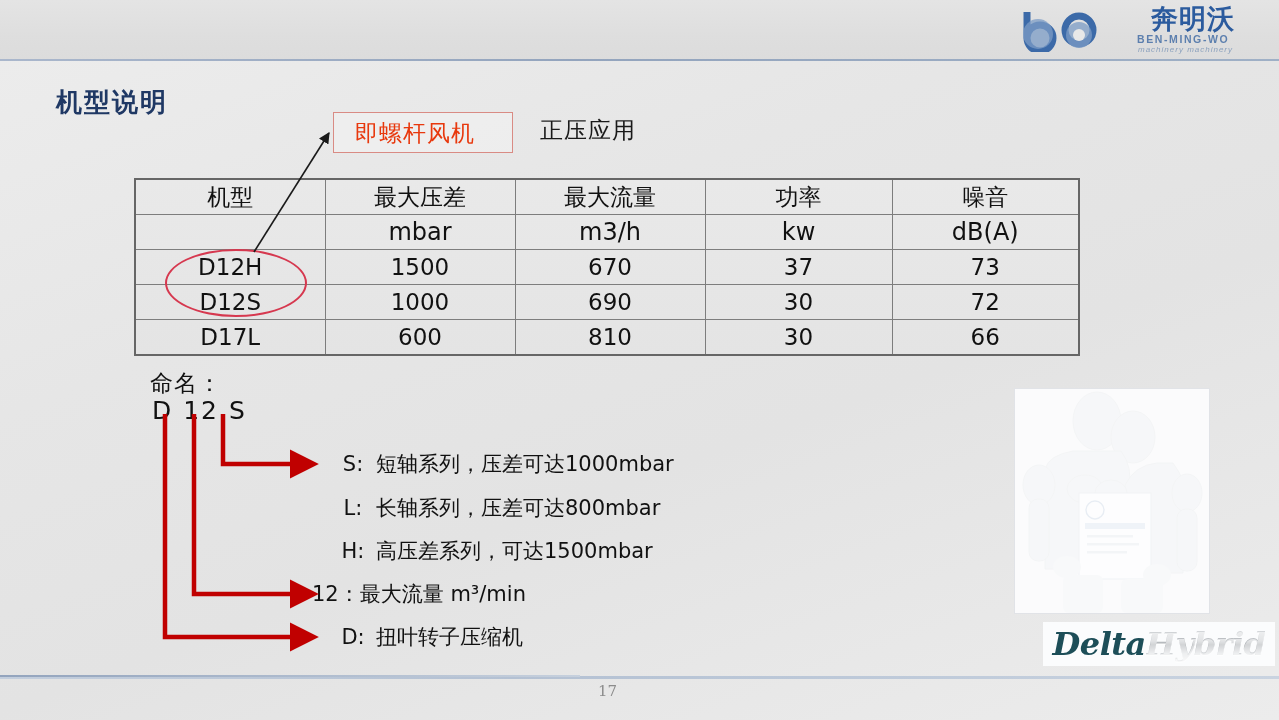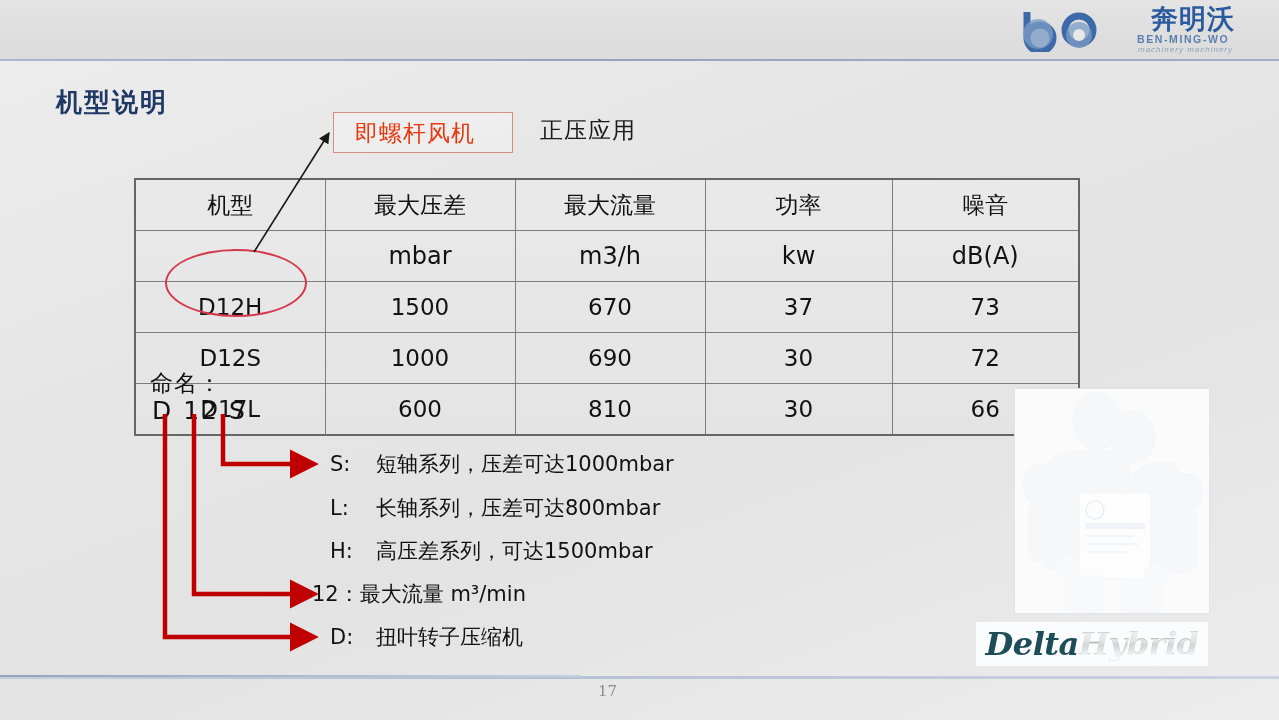--- a/index.html
+++ b/index.html
@@ -69,21 +69,21 @@
   .spec-table col.c0{width:190px;}
   .spec-table col.c1{width:190px;}
   .spec-table col.c2{width:190px;}
   .spec-table col.c3{width:187px;}
   .spec-table col.c4{width:187px;}
   .spec-table td{
     border:1px solid #7d7d7d;
     height:34px;text-align:center;vertical-align:middle;
     font-size:23px;color:#111;font-weight:normal;
     font-family:"DejaVu Sans","Liberation Sans",sans-serif;
-    padding:8px;
+    padding:0;
   }
   .spec-table td.hdr{font-size:23px;}
   .spec-table td.unit{font-size:24px;}
   .spec-table tr.r-head td{border-top:2px solid #666;}
   .spec-table tr.r-last td{border-bottom:2px solid #666;}
   .spec-table td.first{border-left:2px solid #666;}
   .spec-table td.last{border-right:2px solid #666;}
   .ellipse-mark{
     position:absolute;left:165px;top:249px;width:138px;height:64px;
     border:2px solid #d6384f;border-radius:50%;
@@ -94,29 +94,30 @@
     position:absolute;left:150px;top:368px;font-size:23px;color:#111;
     letter-spacing:1px;font-family:"DejaVu Sans","Liberation Sans",sans-serif;
   }
   .naming-code{
     position:absolute;left:152px;top:396px;font-size:25px;color:#111;
     letter-spacing:2px;font-family:"DejaVu Sans","Liberation Sans",sans-serif;
   }
   .legend-line{
     position:absolute;font-size:21px;color:#111;white-space:nowrap;
     font-family:"DejaVu Sans","Liberation Sans",sans-serif;
+    text-align:center;
   }
   .legend-key{display:inline-block;min-width:46px;}
   
   .robot-photo{
     position:absolute;left:1014px;top:388px;width:194px;height:224px;
     background:#f3f4f6;border:1px solid #e1e3e7;overflow:hidden;
   }
   .delta-logo{
-    position:absolute;left:976px;top:622px;width:232px;height:44px;
+    position:absolute;left:1043px;top:622px;width:232px;height:44px;
     background:#fbfcfd;display:flex;align-items:center;justify-content:center;
   }
   .delta-a{
     font-size:32px;font-weight:bold;font-style:italic;color:#1d4e58;
     font-family:"DejaVu Serif","Liberation Serif",serif;letter-spacing:-0.5px;
   }
   .delta-b{
     font-size:32px;font-weight:bold;font-style:italic;letter-spacing:-0.5px;
     font-family:"DejaVu Serif","Liberation Serif",serif;
     background:linear-gradient(180deg,#e8eaec 0%,#b6babe 42%,#8e9398 52%,#d3d6d9 75%,#f2f3f4 100%);

